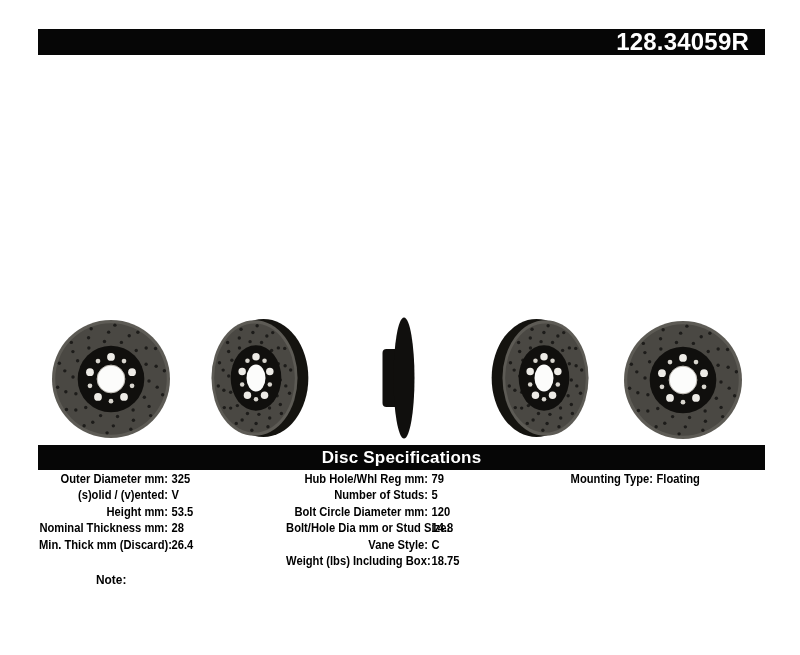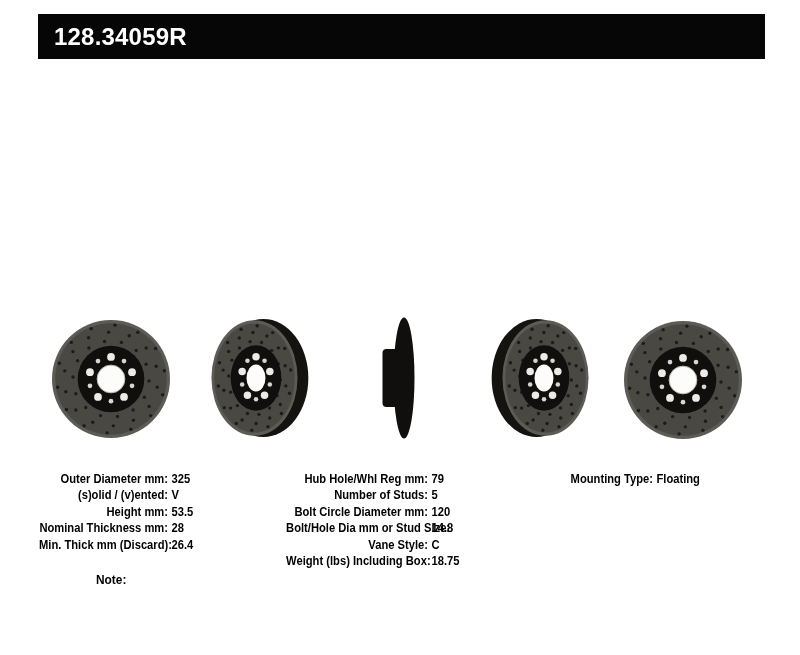--- a/index.html
+++ b/index.html
@@ -3,21 +3,21 @@
 <meta charset="utf-8">
 <style>
   * { margin:0; padding:0; box-sizing:border-box; }
   html,body { width:800px; height:655px; background:#ffffff; overflow:hidden;
               font-family:"Liberation Sans", sans-serif; }
   .sheet { position:relative; width:800px; height:655px; background:#fff; }
 
   .bar { position:absolute; left:38px; width:727px;
          background:var(--bar-background,#000); color:var(--bar-text,#fff);
          font-weight:bold; }
-  .title-bar { top:14px; height:45px; display:flex; justify-content:space-between;
+  .title-bar { top:29px; height:26px; display:flex; justify-content:flex-end;
                align-items:center; padding:0 16px; font-size:24px; letter-spacing:.2px; }
   .spec-bar  { top:445px; height:25px; display:flex; justify-content:center;
                align-items:center; font-size:17px; letter-spacing:.2px; }
 
   .disc-row { position:absolute; left:0; top:0; width:800px; height:655px;
               pointer-events:none; }
 
   .col { position:absolute; top:471px; font-size:13px; font-weight:bold;
          color:var(--spec-text,#000); }
   .col .srow { display:flex; line-height:16.4px; white-space:nowrap; }
@@ -276,20 +276,23 @@
         <circle cx="696.004748706971" cy="397.8995010005457" r="3.894" fill="#edebe6"></circle>
         <circle cx="683" cy="402.125" r="2.36" fill="#d9d6cf"></circle>
         <circle cx="669.995251293029" cy="397.8995010005457" r="3.894" fill="#edebe6"></circle>
         <circle cx="661.9578745769697" cy="386.83700100054574" r="2.36" fill="#d9d6cf"></circle>
         <circle cx="661.9578745769697" cy="373.16299899945426" r="3.894" fill="#edebe6"></circle>
         <circle cx="669.995251293029" cy="362.1004989994543" r="2.36" fill="#d9d6cf"></circle>
         <circle cx="683" cy="380" r="13.864999999999998" fill="#fcfcfb" stroke="#c2beb7" stroke-width="1"></circle>
       </g>
   </svg>
 
+  <div class="bar spec-bar">
+    <span>Disc Specifications</span>
+  </div>
 
   <div class="col col1">
     <div class="srow">
       <span class="lbl">Outer Diameter mm:</span>
       <span class="val">325</span>
     </div>
     <div class="srow">
       <span class="lbl">(s)olid / (v)ented:</span>
       <span class="val">V</span>
     </div>

